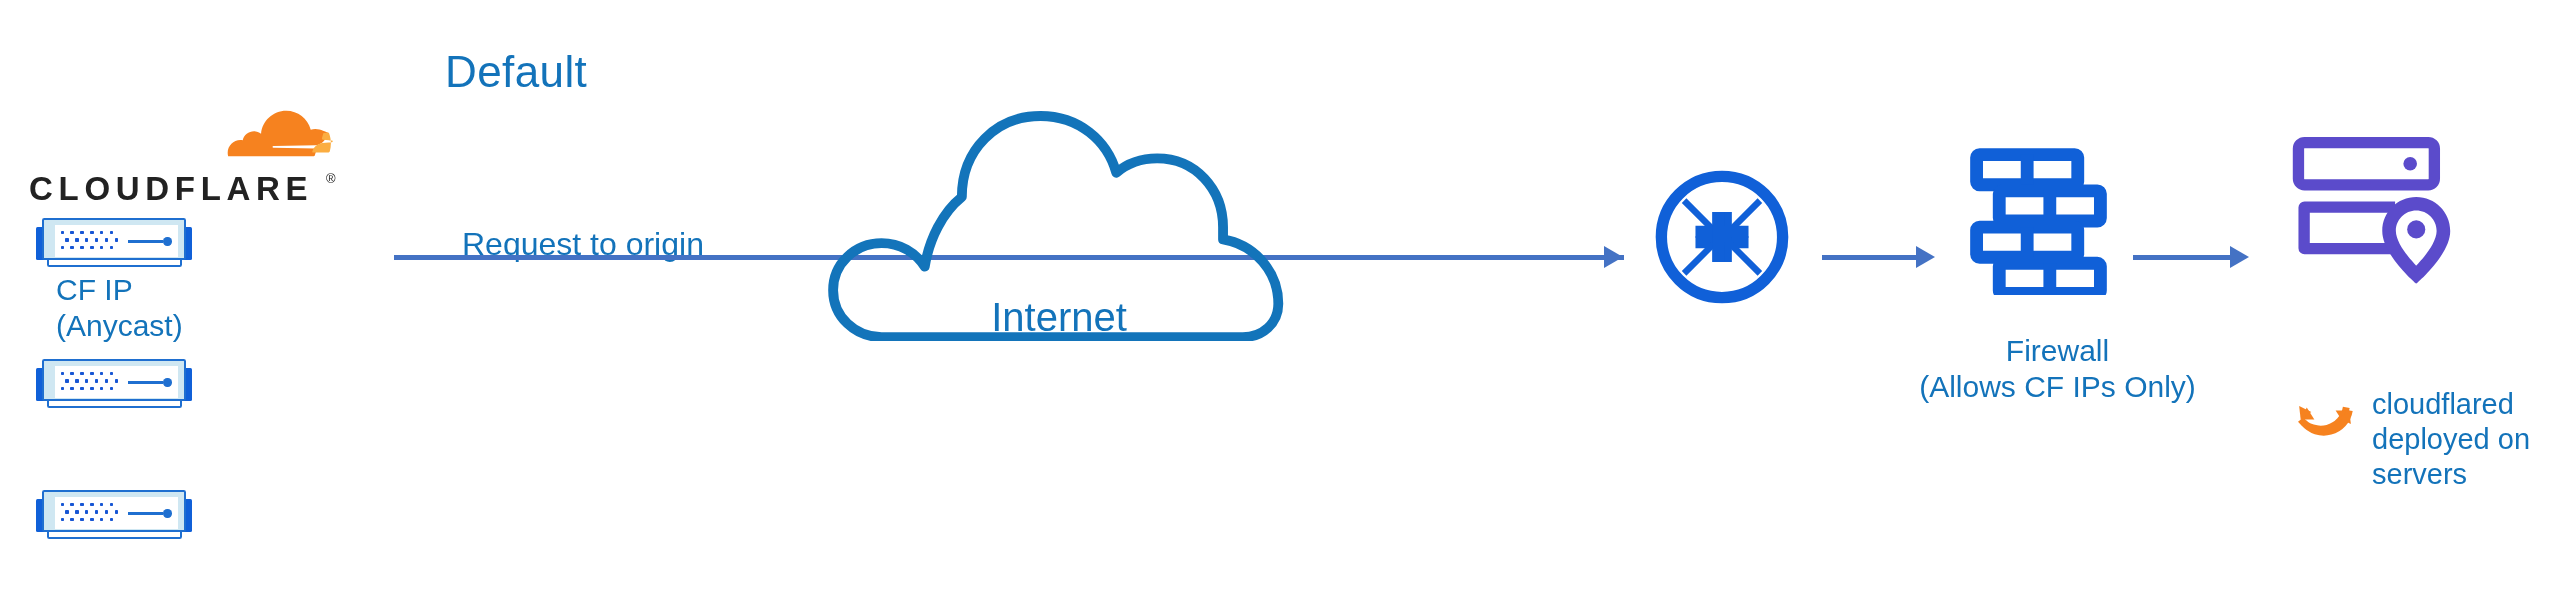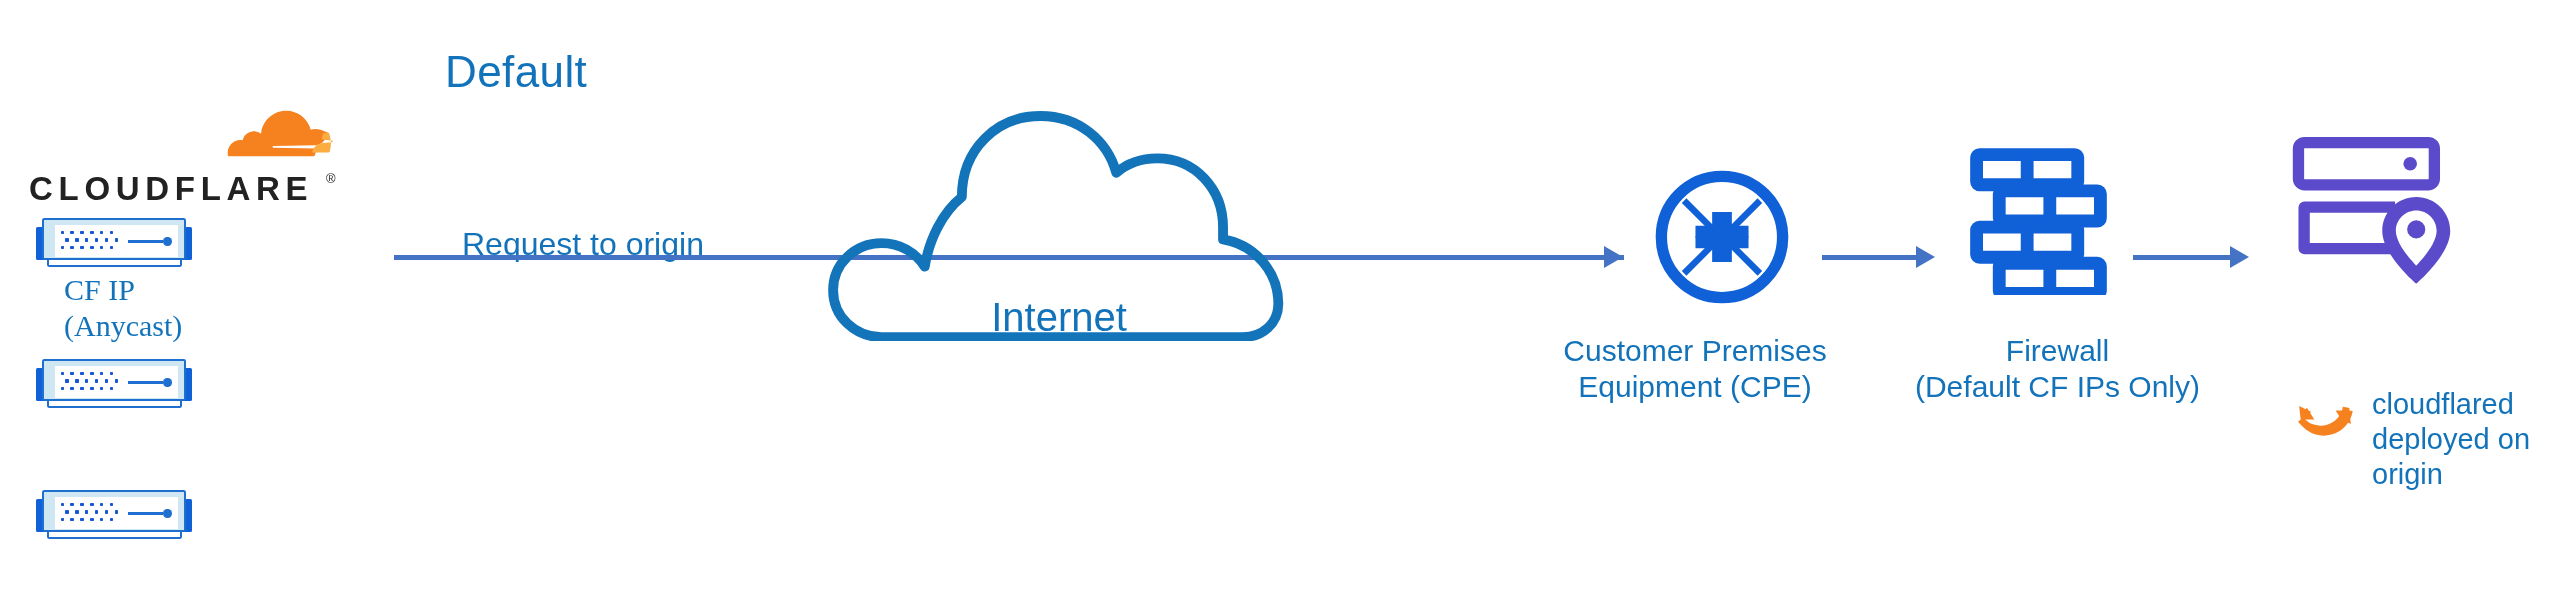--- a/index.html
+++ b/index.html
@@ -83,21 +83,21 @@
 
   
   .lbl {
     color: #1373BA;
     font-size: 30px;
     line-height: 36px;
     white-space: pre-line;
   }
   .lbl-center { text-align: center; }
 
-  #lbl-cfip { left: 64px; top: 272px; font-family: Liberation Serif, serif; }
+  #lbl-cfip { left: 56px; top: 272px; }
   #lbl-request { left: 462px; top: 198px; font-size: 32px; margin-top: 28px; }
   #lbl-internet { left: 938px; top: 299px; width: 242px; font-size: 40px; }
   #lbl-cpe { left: 1506px; top: 333px; width: 378px; }
   #lbl-firewall { left: 1887px; top: 333px; width: 341px; }
   #lbl-origin { left: 2246px; top: 333px; width: 318px; }
   #lbl-cloudflared {
     left: 2372px; top: 387px; width: 189px;
     font-size: 29px; line-height: 35px;
   }
 
@@ -268,42 +268,40 @@
 
       <path d="M48 44 L92 88 L92 62 L108 62 L108 110 L60 110 L60 94 L86 94 L42 50 Z" fill="#1060D8"></path>
 
       <path d="M142 44 L98 88 L98 62 L82 62 L82 110 L130 110 L130 94 L104 94 L148 50 Z" fill="#1060D8" transform="translate(0,0) scale(1,1)"></path>
 
       <path d="M48 146 L92 102 L92 128 L108 128 L108 80 L60 80 L60 96 L86 96 L42 140 Z" fill="#1060D8"></path>
 
       <path d="M142 146 L98 102 L98 128 L82 128 L82 80 L130 80 L130 96 L104 96 L148 140 Z" fill="#1060D8"></path>
     </svg>
   </div>
-  <div class="abs lbl lbl-center" id="lbl-cpe">Customer Premises
-Equipment (CPE)</div>
 
   <div class="abs arrow-line" id="arrow-cpe-line"></div>
   <div class="abs arrow-head" id="arrow-cpe-head"></div>
 
   <div class="abs" id="firewall">
     <svg viewBox="0 0 200 200" width="151" height="151" xmlns="http://www.w3.org/2000/svg">
       <g fill="none" stroke="#1060D8" stroke-width="17" stroke-linejoin="round">
         <rect x="18" y="14" width="134" height="40" rx="4"></rect>
         <line x1="85" y1="14" x2="85" y2="54"></line>
         <rect x="48" y="62" width="134" height="40" rx="4"></rect>
         <line x1="115" y1="62" x2="115" y2="102"></line>
         <rect x="18" y="110" width="134" height="40" rx="4"></rect>
         <line x1="85" y1="110" x2="85" y2="150"></line>
         <rect x="48" y="158" width="134" height="40" rx="4"></rect>
         <line x1="115" y1="158" x2="115" y2="198"></line>
       </g>
     </svg>
   </div>
   <div class="abs lbl lbl-center" id="lbl-firewall">Firewall
-(Default CF IPs Only)</div>
+(Allows CF IPs Only)</div>
 
   <div class="abs arrow-line" id="arrow-fw-line"></div>
   <div class="abs arrow-head" id="arrow-fw-head"></div>
 
   <div class="abs" id="origin">
     <svg viewBox="0 0 240 200" width="182" height="151" xmlns="http://www.w3.org/2000/svg">
       <rect x="12" y="10" width="180" height="56" rx="8" fill="none" stroke="#5B4BCB" stroke-width="15"></rect>
       <circle cx="160" cy="38" r="9" fill="#5B4BCB"></circle>
       <path d="M12 96 a8 8 0 0 1 8 -8 H140 v15 H27 v40 H140 v15 H20 a8 8 0 0 1 -8 -8 Z" fill="#5B4BCB"></path>
       <path d="M168 82 c-25 0 -45 20 -45 45 c0 32 45 70 45 70 s45 -38 45 -70 c0 -25 -20 -45 -45 -45 Z
@@ -315,16 +313,16 @@
   <div class="abs" id="sync-icon">
     <svg viewBox="0 0 100 100" width="76" height="76" xmlns="http://www.w3.org/2000/svg">
       <path d="M18 56 A34 34 0 0 0 78 40" fill="none" stroke="#F6821F" stroke-width="9" stroke-linecap="butt"></path>
       <path d="M82 44 L64 44 L74 60 Z" fill="#F6821F"></path>
       <path d="M82 44 L84 62 L68 54 Z" fill="#F6821F"></path>
       <path d="M82 44 A34 34 0 0 1 22 60" fill="none" stroke="#F6821F" stroke-width="9" stroke-linecap="butt"></path>
       <path d="M18 56 L36 56 L26 40 Z" fill="#F6821F"></path>
       <path d="M18 56 L16 38 L32 46 Z" fill="#F6821F"></path>
     </svg>
   </div>
-  <div class="abs lbl" id="lbl-cloudflared">cloudflared deployed on origin</div>
+  <div class="abs lbl" id="lbl-cloudflared">cloudflared deployed on servers</div>
 
 </div>
 
 
 </body></html>

